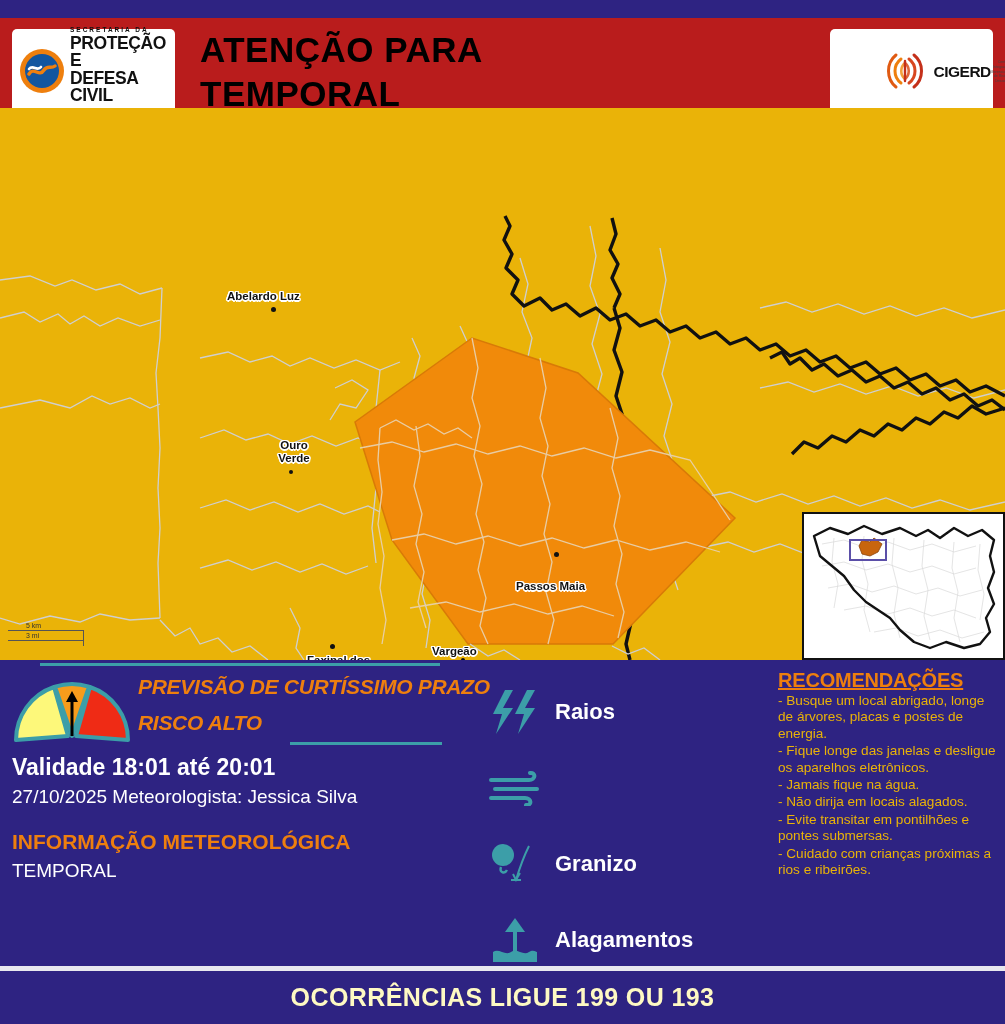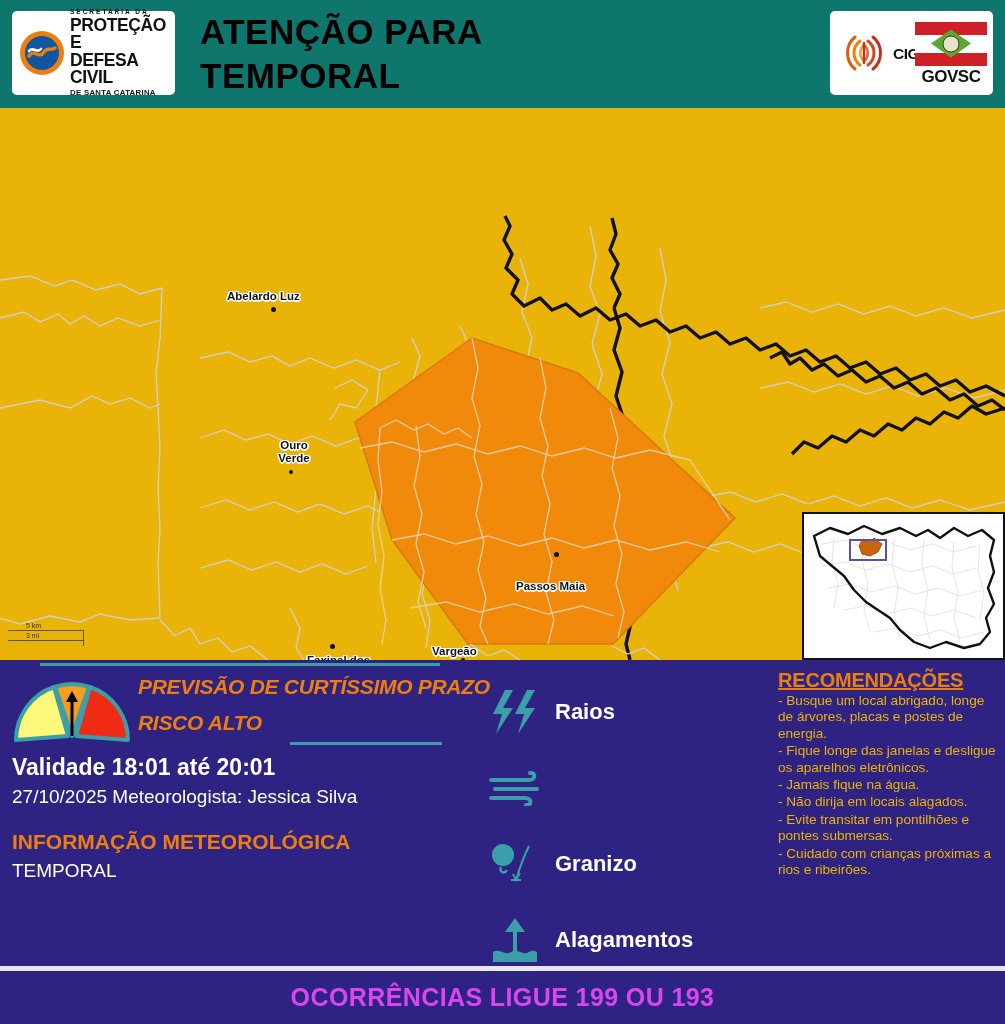--- a/index.html
+++ b/index.html
@@ -5,22 +5,22 @@
   * { margin:0; padding:0; box-sizing:border-box; }
   body {
     width:1005px; height:1024px;
     font-family:"Liberation Sans", sans-serif;
     background:#2e2382; overflow:hidden;
   }
   .page { position:relative; width:1005px; height:1024px; }
 
   
   .header {
-    position:absolute; left:0; top:0; width:1005px; height:108px;
-    background:#0f766e;
+    position:absolute; left:0; top:18px; width:1005px; height:108px;
+    background:#b91c1c;
   }
   .logo-left {
     position:absolute; left:12px; top:11px; width:163px; height:84px;
     background:#ffffff; border-radius:5px;
     display:flex; align-items:center; gap:6px; padding:0 8px;
   }
   .pdc-badge { width:44px; height:44px; flex:0 0 44px; position:relative; }
   .pdc-badge .ring {
     position:absolute; inset:0; border-radius:50%;
     background:#ee7f0e;
@@ -147,21 +147,21 @@
   .recs p {
     font-size:13.6px; color:#eab308; line-height:16.4px; margin-top:1px;
   }
 
   
   .sep { position:absolute; left:0; top:966px; width:1005px; height:5px; background:#e8e8ee; }
   .footer {
     position:absolute; left:0; top:971px; width:1005px; height:53px;
     background:#2e2382; display:flex; align-items:center; justify-content:center;
   }
-  .footer span { font-size:25px; font-weight:700; color:#d946ef; letter-spacing:0.4px; }
+  .footer span { font-size:25px; font-weight:700; color:#fef9c3; letter-spacing:0.4px; }
 </style>
 </head>
 <body>
 
 <div class="page">
 
   <div class="header">
 
     <div class="logo-left">
       <div class="pdc-badge">
@@ -196,31 +196,20 @@
               <path d="M29 12 C24 16, 24 24, 29 28" stroke="#f2a03c" stroke-width="2.6"></path>
               <path d="M38 4 C48 12, 48 28, 38 36" stroke="#c4301a" stroke-width="3"></path>
               <path d="M33 8 C41 14, 41 26, 33 32" stroke="#d8461f" stroke-width="3"></path>
               <path d="M29 12 C34 16, 34 24, 29 28" stroke="#e0673a" stroke-width="2.6"></path>
               <path d="M29 10 L29 30" stroke="#c4301a" stroke-width="2.4"></path>
             </g>
           </svg>
         </div>
         <div class="nm">CIGERD</div>
         <div class="sub">Centro Integrado de Gerenciamento de Riscos e Desastres</div>
-      </div>
-      <div class="govsc">
-        <div class="sc-flag">
-          <div class="stripe-t"></div>
-          <div class="stripe-b"></div>
-          <div class="diamond"></div>
-          <div class="crest"></div>
-        </div>
-        <div class="nm">
-          <span>GOV</span><b>SC</b>
-        </div>
       </div>
     </div>
   </div>
 
   <div class="map">
 
     <svg width="1005" height="552" viewBox="0 0 1005 552">
 
       <g stroke="#cfcfcf" stroke-width="1.3" fill="none">
         <path d="M0 172 L30 168 L55 178 L72 172 L96 182 L120 176 L140 186 L162 180"></path>

